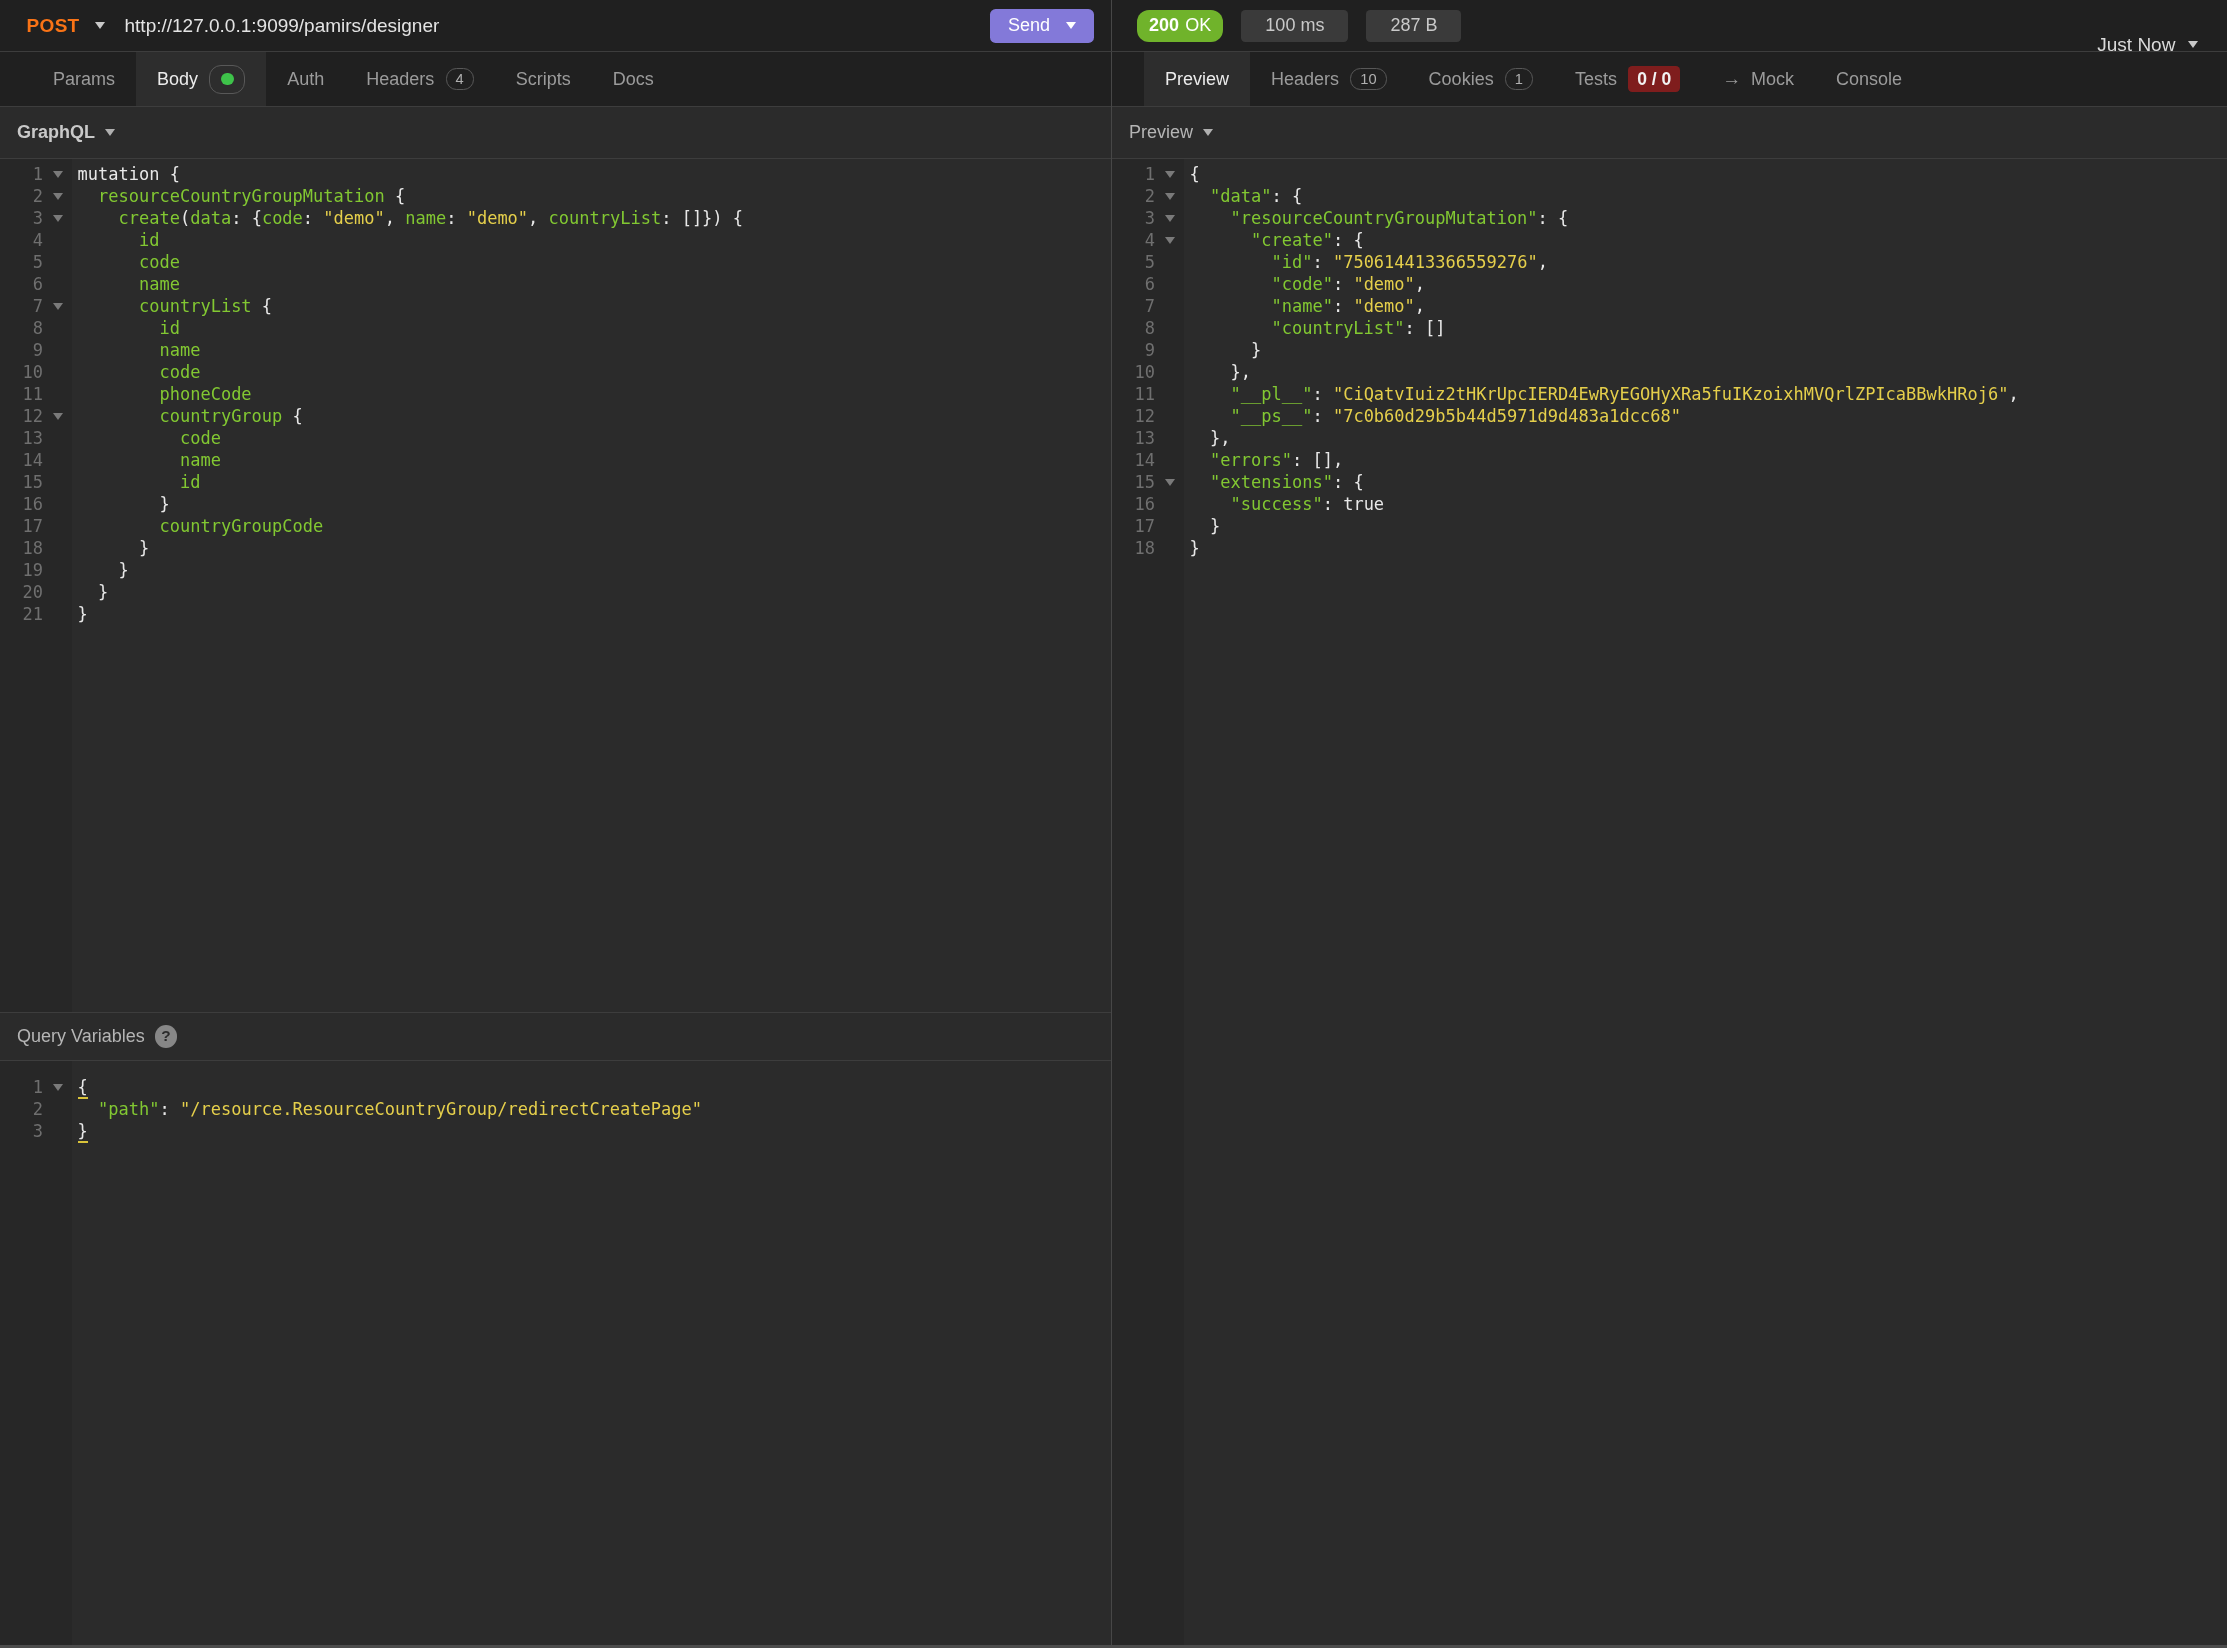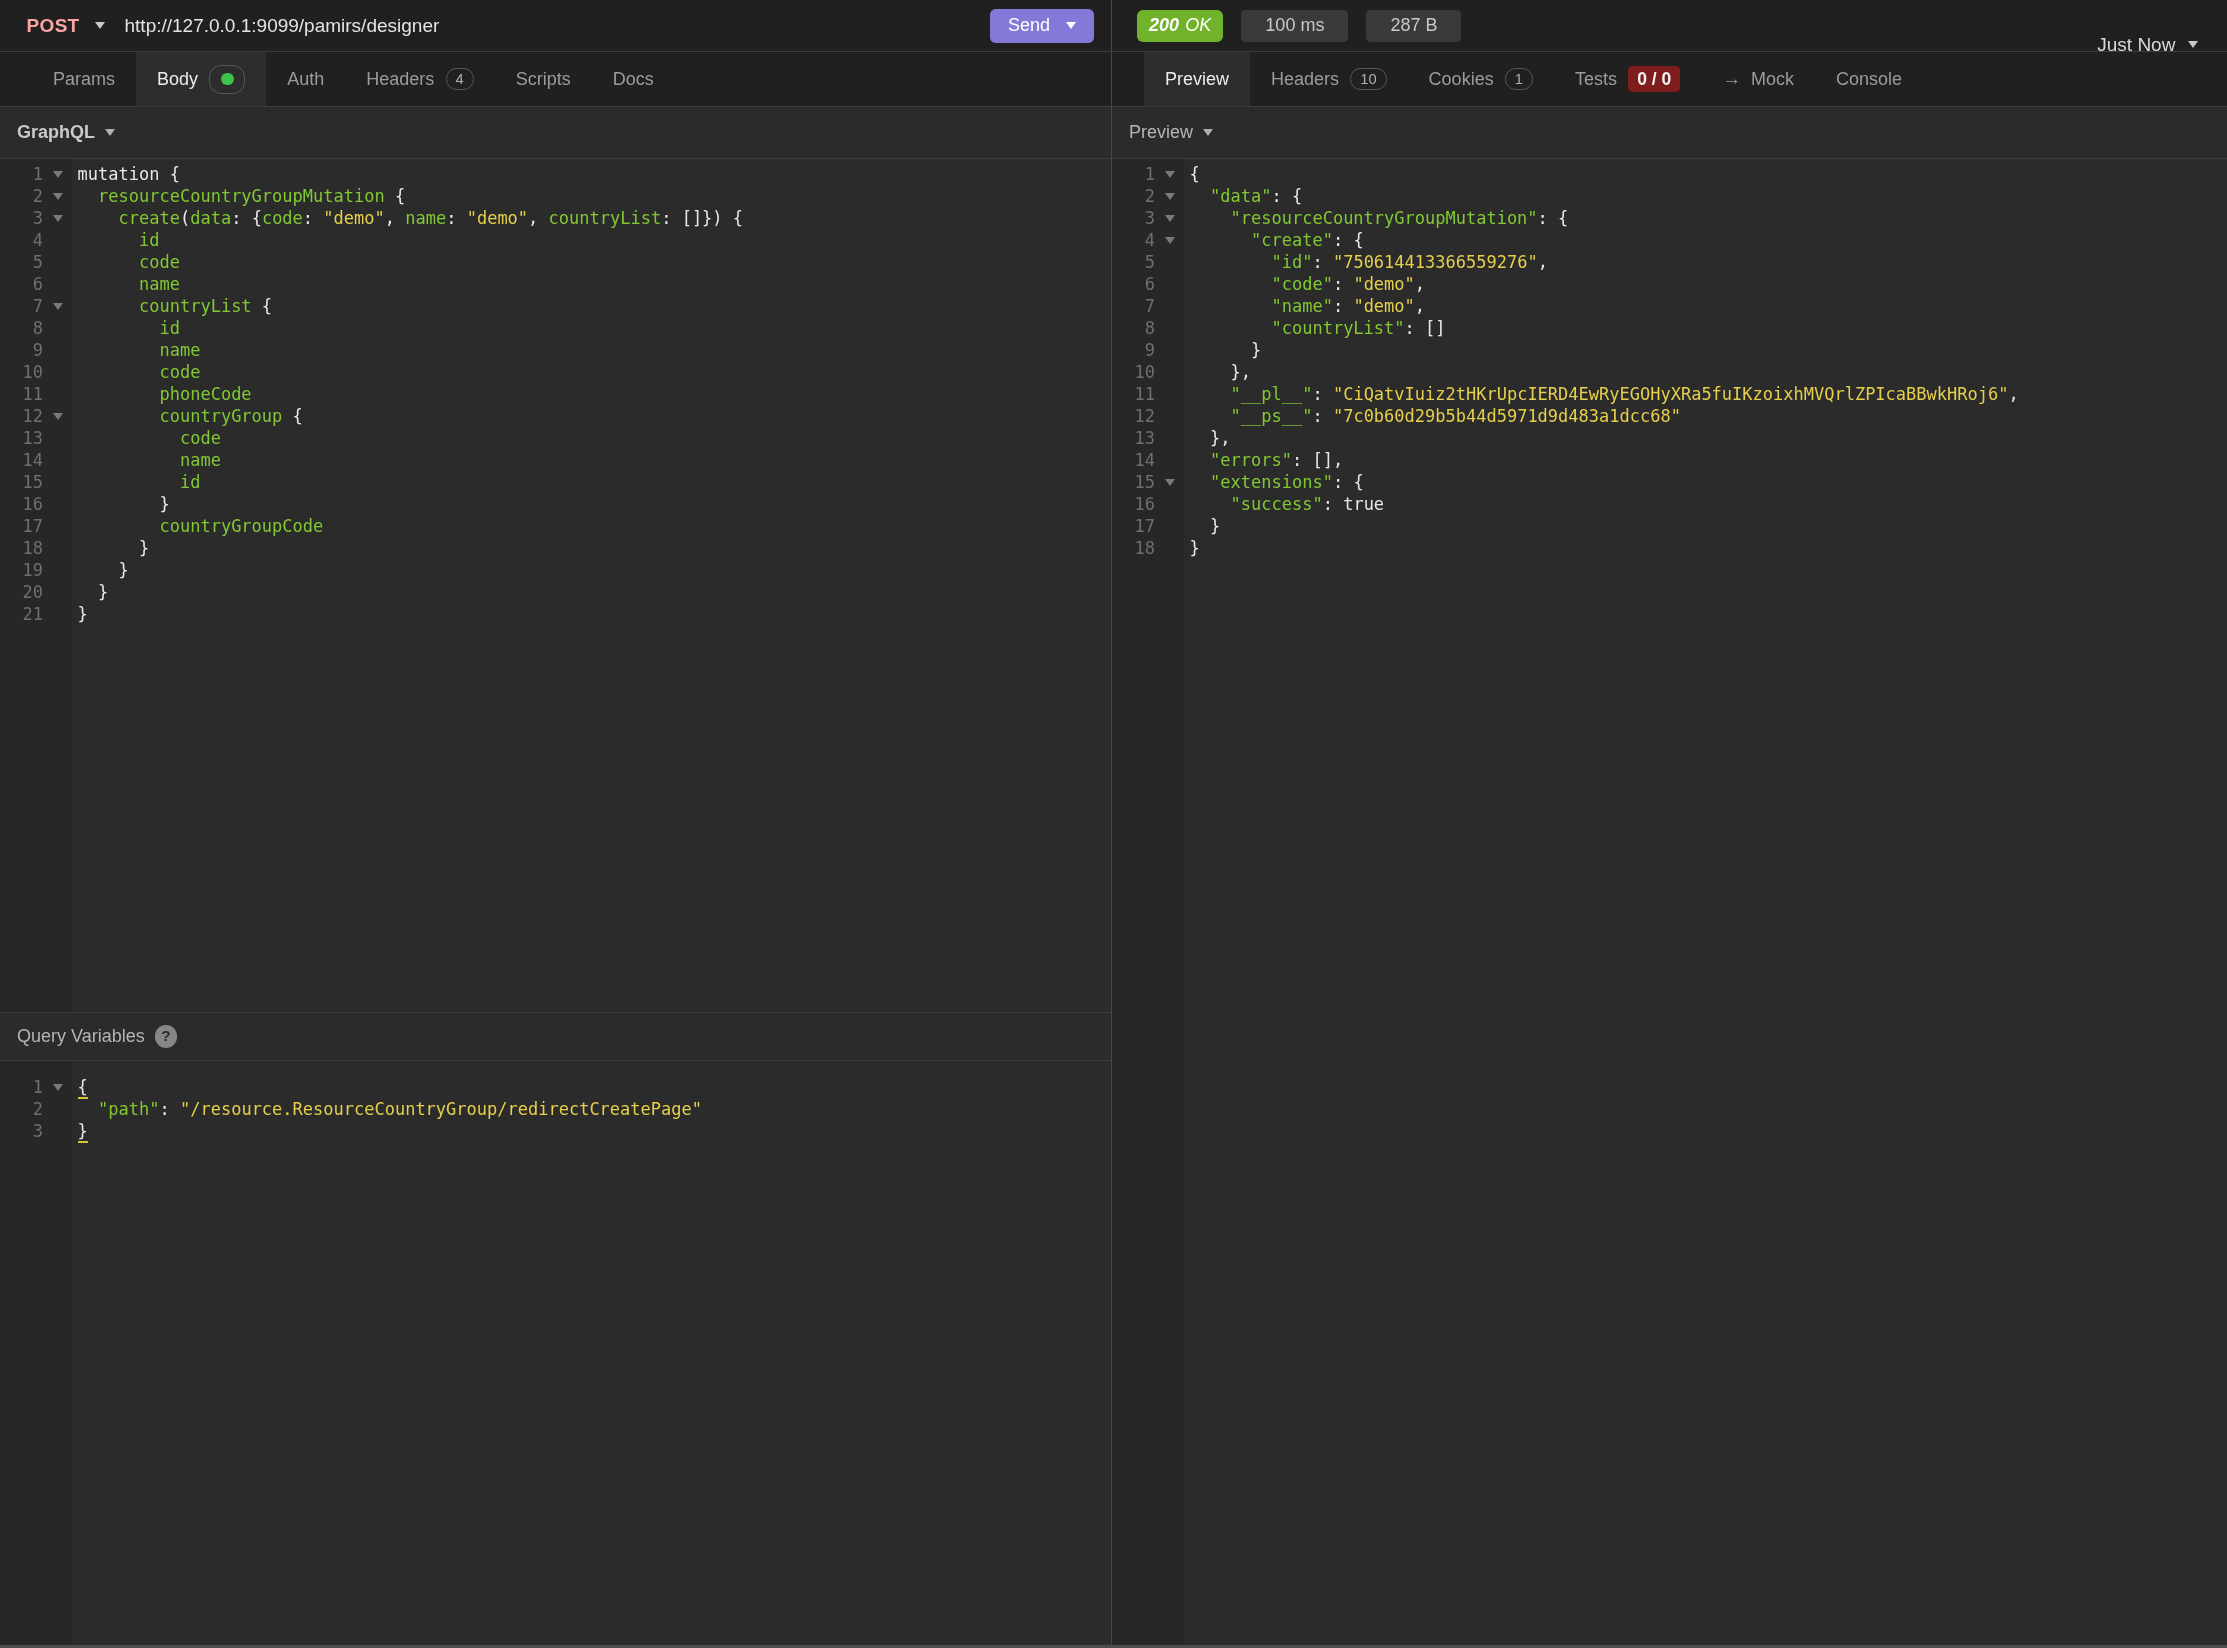--- a/index.html
+++ b/index.html
@@ -4,30 +4,30 @@
 <style>
   * { margin:0; padding:0; box-sizing:border-box; }
   html,body { width:2227px; height:1648px; background:#2b2b2b; overflow:hidden;
               font-family:"Liberation Sans", sans-serif; }
   .app { width:2227px; height:1648px; display:flex; flex-direction:column; position:relative; }
 
   
   .topbar { height:52px; min-height:52px; display:flex; background:#202020; border-bottom:1.4px solid #3d3d3d; }
   .topbar-left { width:1112px; min-width:1112px; display:flex; align-items:center; padding-left:26.6px; border-right:1.4px solid #474747; }
   .topbar-right { flex:1; display:flex; align-items:center; padding:0 29px 0 25px; }
-  .method { color:#fca5a5; font-size:19px; font-weight:700; letter-spacing:0.3px;text-align:center; }
+  .method { color:#f97316; font-size:19px; font-weight:700; letter-spacing:0.3px;text-align:center; }
   .caret { width:0; height:0; border-left:7px solid transparent; border-right:7px solid transparent; border-top:8.4px solid #c9c9c9; display:inline-block; }
   .caret.small { border-left-width:5.6px; border-right-width:5.6px; border-top-width:7px; }
   .caret.white { border-top-color:#ffffff; }
   .method-caret { margin-left:15.4px; }
   .url { color:#e4e4e4; font-size:19px; margin-left:19.6px; }
   .send-btn { margin-left:auto; margin-right:17px; background:#8379d9; height:34px; border-radius:5.6px;
               display:flex; align-items:center; padding:0 18px; color:#fff; font-size:18px; cursor:pointer; }
   .send-label { margin-right:16px; }
-  .status-badge { background:#70b32b; color:#fff; border-radius:6px; height:32px; display:flex; align-items:center; padding:0 12px; font-size:18px;font-style:italic; }
+  .status-badge { background:#70b32b; color:#fff; border-radius:12px; height:32px; display:flex; align-items:center; padding:0 12px; font-size:18px; }
   .status-code { font-weight:700; margin-right:6.3px; }
   .meta-badge { background:#3a3a3a; color:#c9c9c9; border-radius:4.2px; height:32px; display:flex; align-items:center; padding:0 24px; font-size:18px; margin-left:18px; }
   .history { margin-left:auto; display:flex; align-items:center; gap:12.6px; color:#d9d9d9; font-size:19px; cursor:pointer;margin-top:38px; }
 
   
   .main { flex:1; display:flex; min-height:0; }
   .left-panel { width:1112px; min-width:1112px; border-right:1.4px solid #474747; display:flex; flex-direction:column; background:#2b2b2b; }
   .right-panel { flex:1; display:flex; flex-direction:column; background:#2b2b2b; }
 
   

